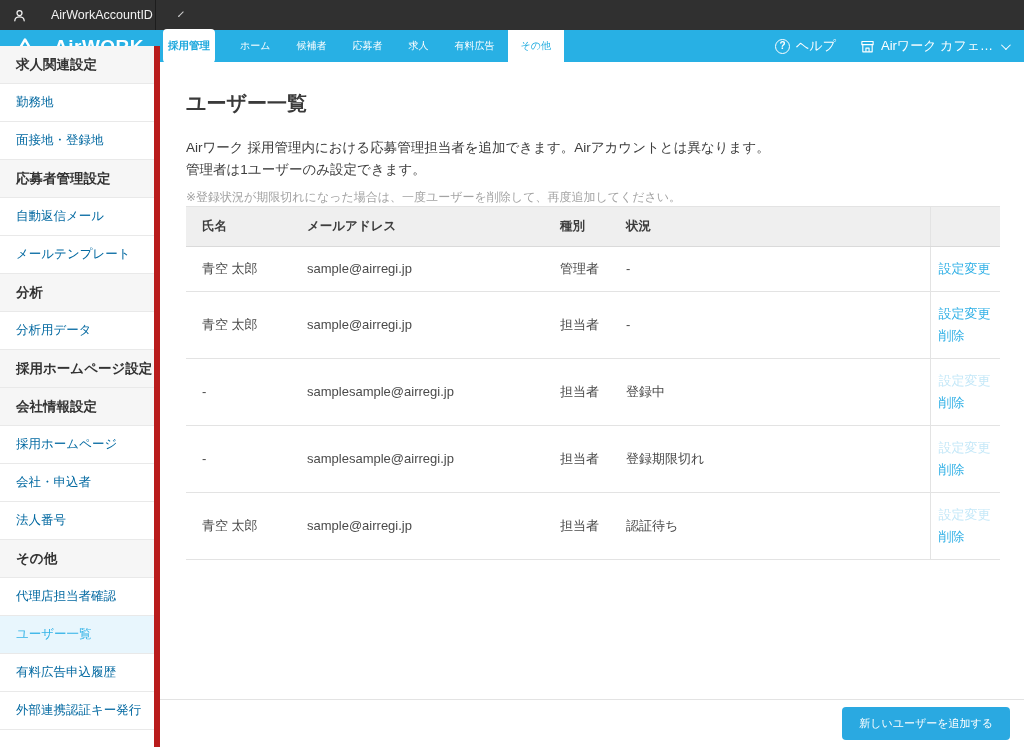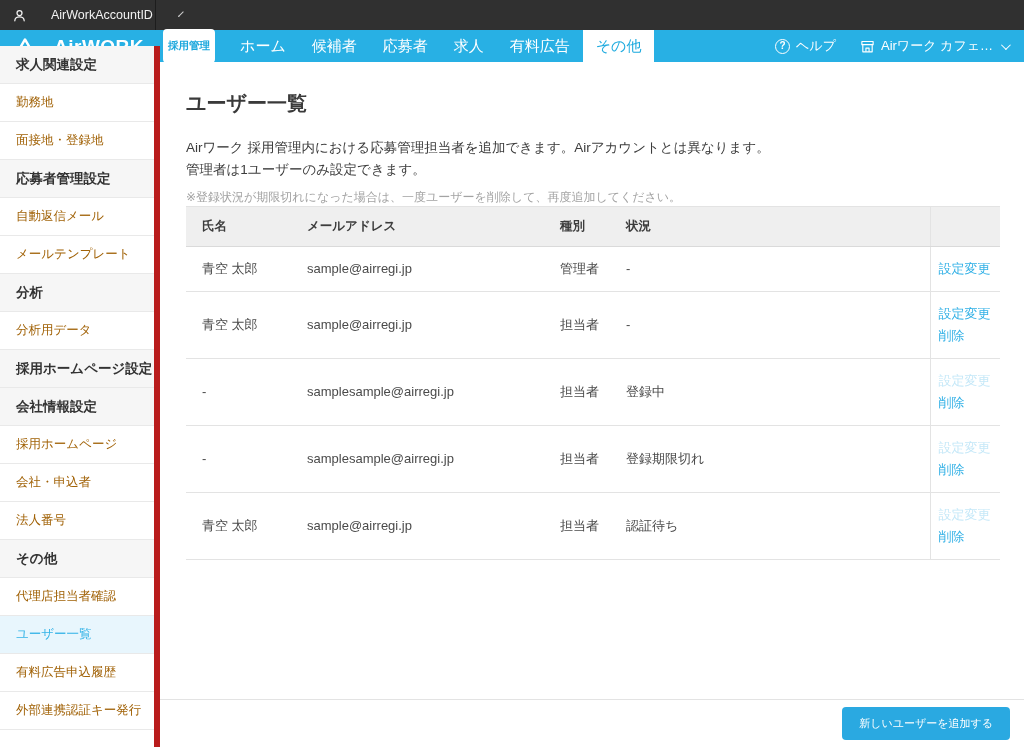--- a/index.html
+++ b/index.html
@@ -28,40 +28,40 @@
   
   .navbar { height:32px; background:#28b0e4; display:flex; align-items:stretch; color:#fff; }
   .brand { display:flex; align-items:center; padding-left:15px; gap:19px; cursor:pointer; }
   .brand-text { font-size:19px; font-weight:bold; letter-spacing:.5px; line-height:1; }
   .brand-badge {
     background:#ffffff; color:#1ba7dd; font-size:10.5px; font-weight:bold;
     padding:12px 5px; border-radius:4px; line-height:1;font-family:Liberation Serif, serif;
   }
   .nav-tabs { display:flex; margin-left:12px; }
   .nav-tab {
-    display:flex; align-items:center; padding:0 13px; font-size:15px;
+    display:flex; align-items:center; padding:0 13px; font-size:10px;
     color:#ffffff; cursor:pointer; white-space:nowrap;
   }
   .nav-tab.active { background:#ffffff; color:#1fabdf; }
   .nav-right { margin-left:auto; display:flex; align-items:center; gap:24px; padding-right:16px; font-size:13px; }
   .nav-util { display:flex; align-items:center; gap:6px; cursor:pointer; white-space:nowrap; }
   .help-circle {
     width:15px; height:15px; border:1.4px solid #fff; border-radius:50%;
     display:inline-flex; align-items:center; justify-content:center;
     font-size:10px; font-weight:bold; line-height:1;
   }
 
   
   .sidebar {
     position:absolute; top:46px; left:0; bottom:0; width:160px;
     background:#fff; border-right:6px solid #b91c1c;
   }
   .side-item {
     height:38px; padding:0 16px; display:flex; align-items:center;
-    font-size:12.5px; color:#a16207; border-bottom:1px solid #e9e9e9;
+    font-size:12.5px; color:#0369a1; border-bottom:1px solid #e9e9e9;
     cursor:pointer; white-space:nowrap; overflow:hidden;
   }
   .side-item.header {
     font-size:13.5px; font-weight:bold; color:#333; background:#f6f6f6; cursor:default;
   }
   .side-item.active { background:#e8f6fd; color:#33b3e7; }
 
   
   .main {
     position:absolute; top:62px; left:160px; right:0; bottom:0;

